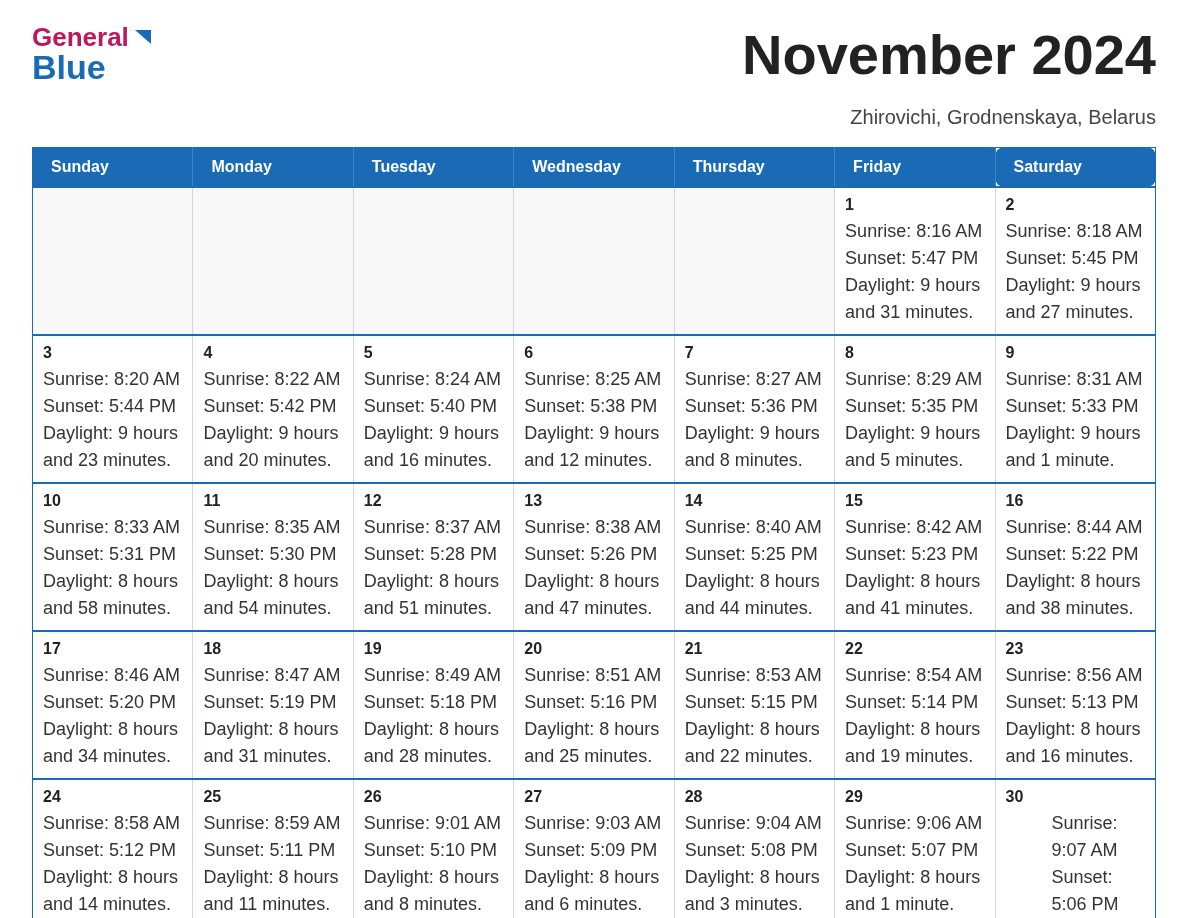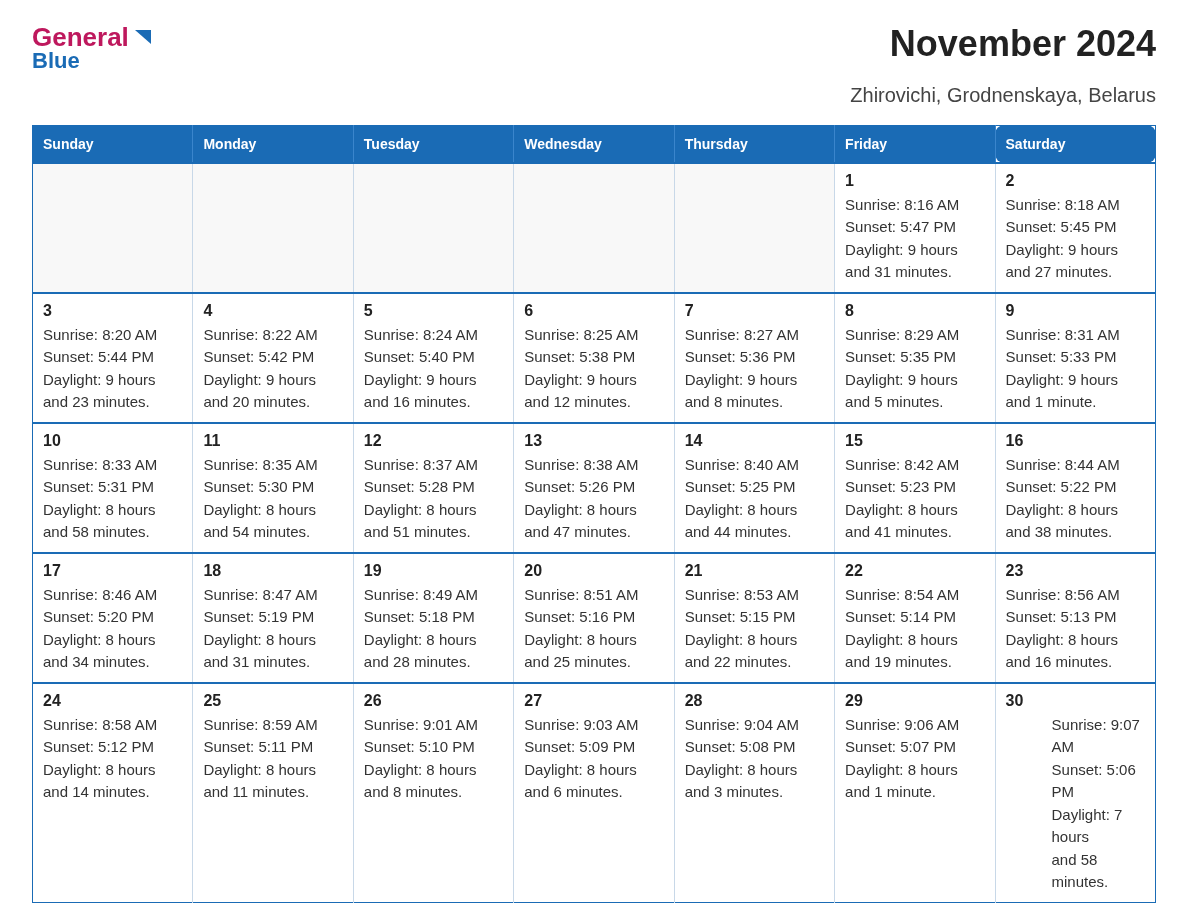--- a/index.html
+++ b/index.html
@@ -21,56 +21,56 @@
       flex-direction: column;
       align-items: flex-start;
     }
     .logo-text-general {
       font-size: 26px;
       font-weight: bold;
       color: #be185d;
       line-height: 1;
     }
     .logo-text-blue {
-      font-size: 22px;
+      font-size: 34px;
       font-weight: bold;
       color: #1a6bb5;
       line-height: 1;
     }
     .logo-row {
       display: flex;
       align-items: center;
     }
     .title-block {
       text-align: right;
     }
     .title-block h1 {
-      font-size: 36px;
+      font-size: 56px;
       font-weight: 900;
       color: #222;
       line-height: 1.1;
     }
     .title-block .subtitle {
       font-size: 20px;
       color: #444;
       margin-top: 20px;
     }
     .calendar {
       width: 100%;
       border-collapse: collapse;
       border: 1px solid #1a6bb5;
     }
     .calendar thead tr {
       background: #1a6bb5;
       color: #fff;
     }
     .calendar thead th {
-      font-size: 14px;
+      font-size: 16px;
       font-weight: bold;
-      padding: 10px 10px;
+      padding: 10px 18px;
       text-align: left;
       border-right: 1px solid #3a85cc;
     }
     .calendar thead th:last-child {
       border-right: none;
       border-radius: 9px;
     }
     .calendar tbody tr {
       border-top: 2px solid #1a6bb5;
     }
@@ -84,21 +84,21 @@
     .calendar tbody td:last-child {
       border-right: none;
     }
     .day-number {
       font-size: 16px;
       font-weight: bold;
       color: #222;
       margin-bottom: 4px;
     }
     .day-info {
-      font-size: 15px;
+      font-size: 18px;
       color: #333;
       line-height: 1.5;
     }
     .empty-cell {
       background: #f8f8f8;
     }
   </style>
 </head>
 <body>
 

